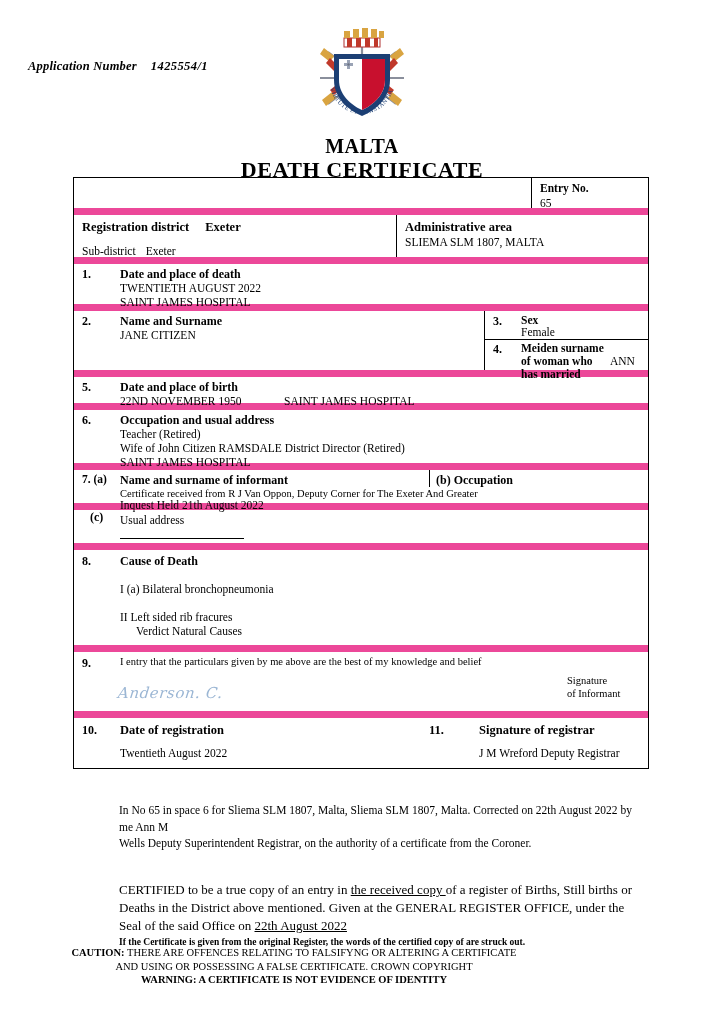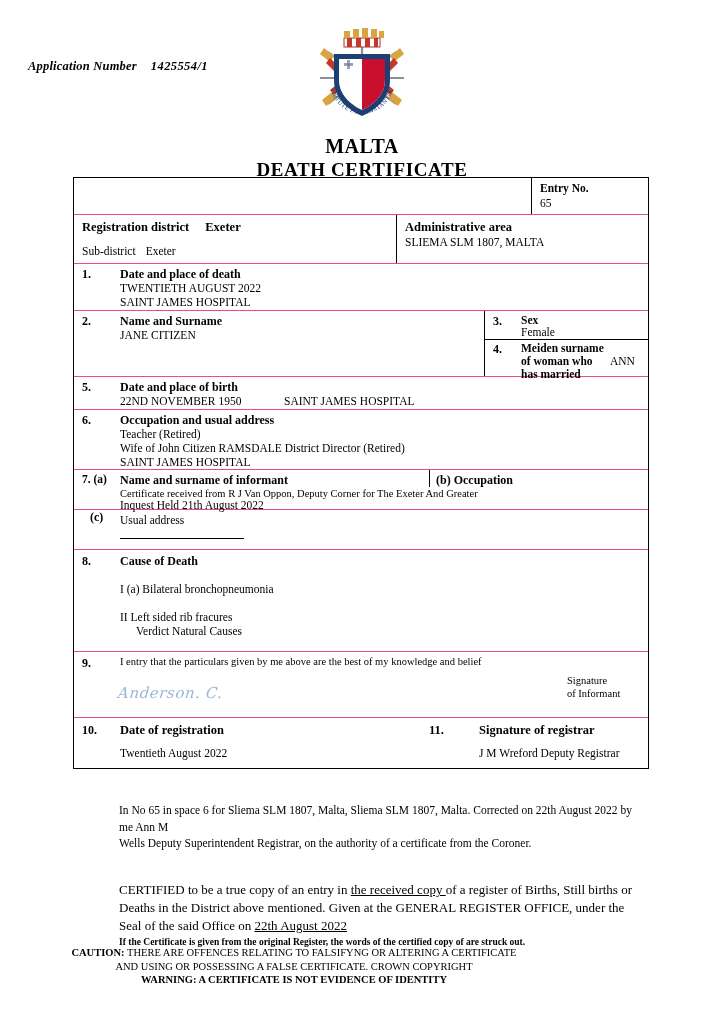--- a/index.html
+++ b/index.html
@@ -53,37 +53,37 @@
     left: 0;
     top: 134px;
     width: 724px;
     text-align: center;
     font-weight: bold;
     font-size: 20px;
     letter-spacing: 0.5px;
     line-height: 24px;
   }
   .doc-title .line2 {
-    font-size: 19px;
+    font-size: 22px;
     letter-spacing: 0.6px;
   }
 
   
   .cert-table {
     position: absolute;
     left: 73px;
     top: 177px;
     width: 576px;
     border: 1px solid #000;
     box-sizing: border-box;
     font-size: 11.5px;
   }
   .row {
     position: relative;
-    border-bottom: 1px solid #ec4899;
+    border-bottom: 7px solid #ec4899;
     box-sizing: border-box;
   }
   .row.last { border-bottom: none; }
   .num {
     position: absolute;
     left: 8px;
     font-weight: bold;
     font-size: 12px;
   }
   .numc {

